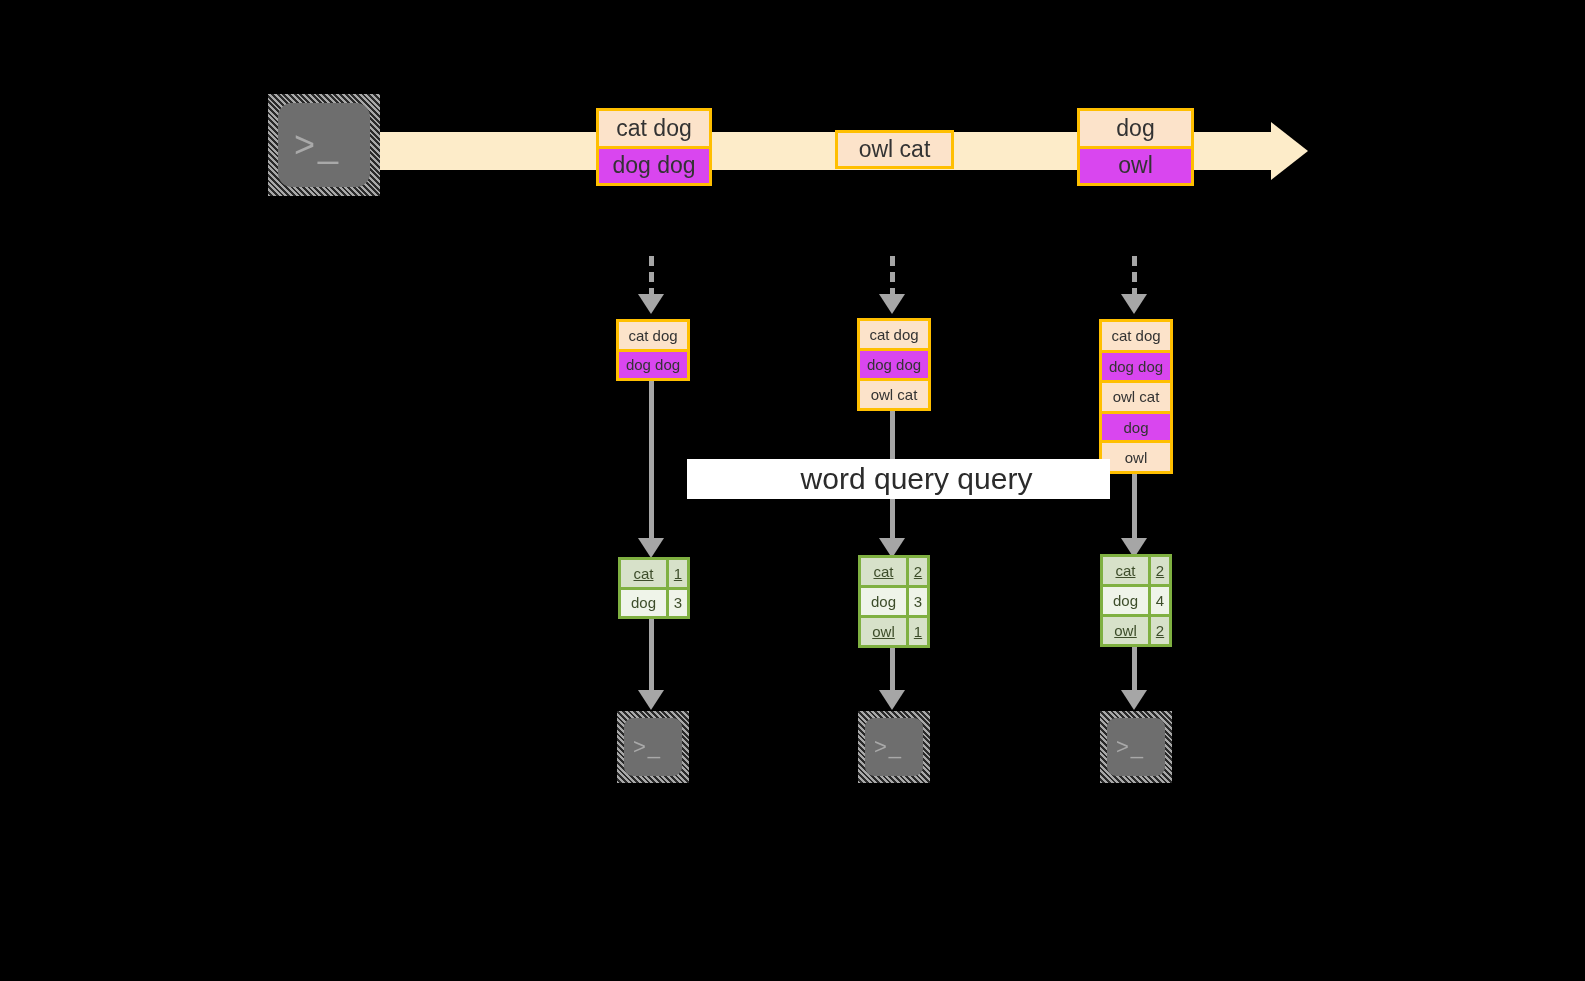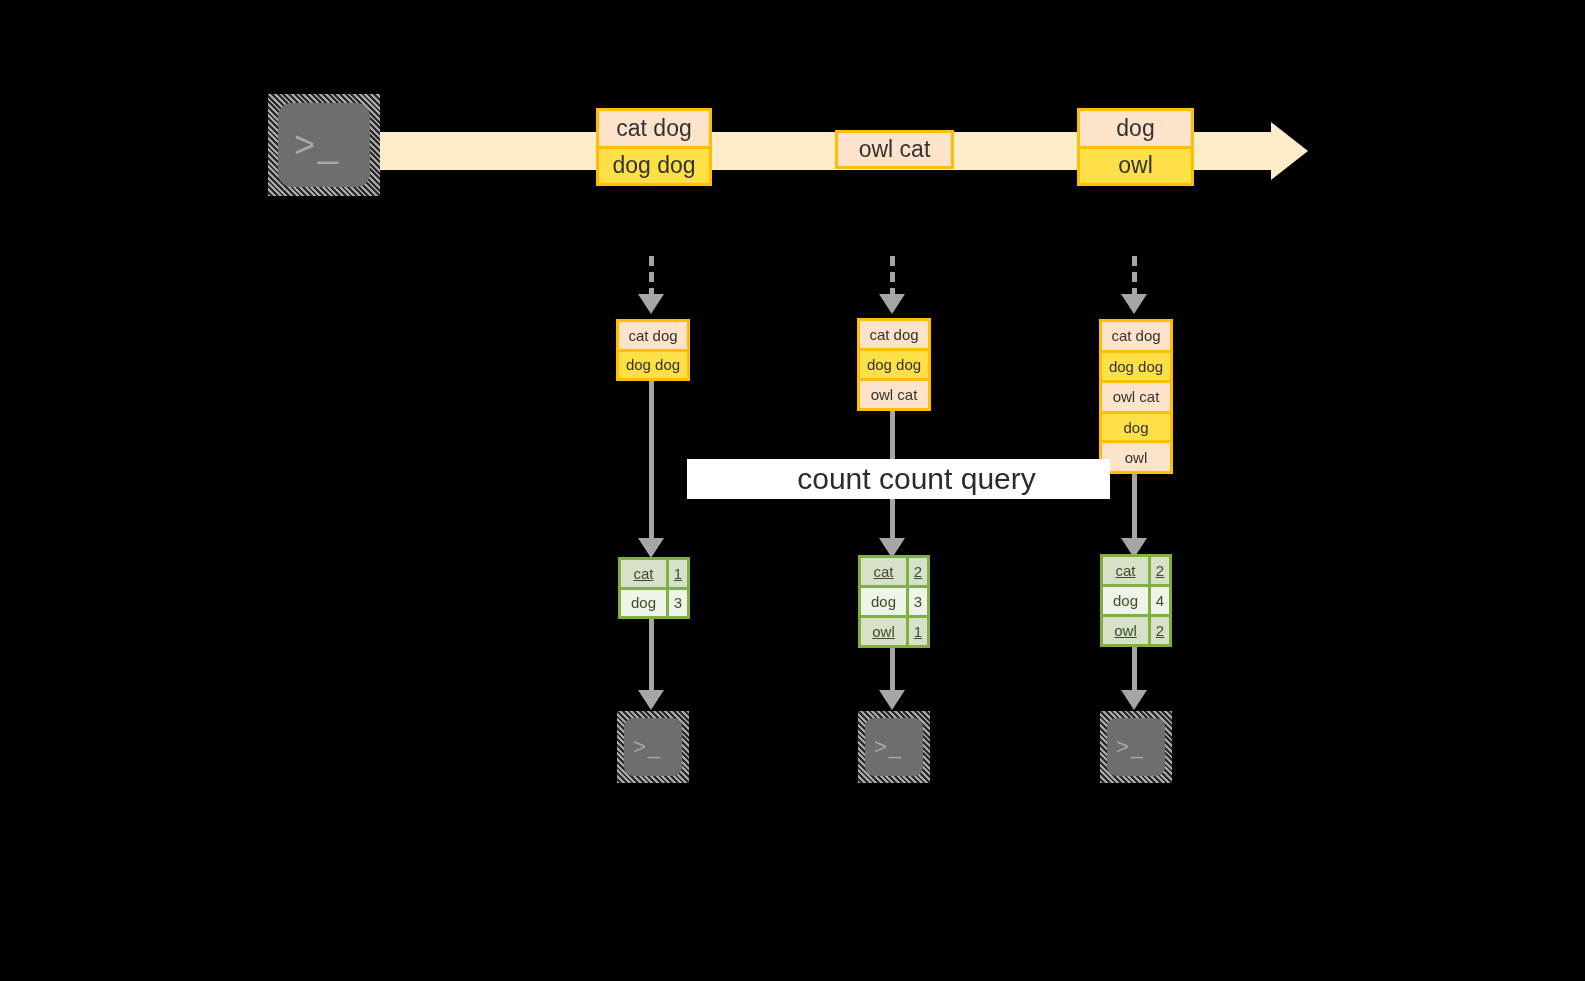--- a/index.html
+++ b/index.html
@@ -28,21 +28,21 @@
              border-bottom:29px solid transparent;
              border-left:37px solid #fdecc9;}
 
   
   .obox{position:absolute;box-sizing:border-box;
         border:3px solid #ffbf00;background:#fce3ca;
         display:flex;flex-direction:column;}
   .orow{box-sizing:border-box;display:flex;align-items:center;
         justify-content:center;color:#333333;white-space:nowrap;}
   .orow.dark{background:#fce3ca;}
-  .orow.light{background:#fde047;}
+  .orow.light{background:#d946ef;}
   .orow.sep{border-top:3px solid #ffbf00;}
 
   
   .gbox{position:absolute;box-sizing:border-box;
         border:3px solid #7fb041;display:flex;flex-direction:column;}
   .grow{box-sizing:border-box;display:flex;flex-direction:row;}
   .grow.sep{border-top:3px solid #7fb041;}
   .gcell{box-sizing:border-box;display:flex;align-items:center;
          justify-content:center;color:#3d4d2a;white-space:nowrap;}
   .gcell.k{}
@@ -193,16 +193,16 @@
   <div class="gline" style="left:1132px;top:647px;width:5px;height:46px;"></div>
   <div class="ghead" style="left:1121px;top:690px;"></div>
 
   <div class="term" style="left:1100px;top:711px;width:72px;height:72px;">
     <div class="term-inner" style="left:7px;top:7px;right:7px;bottom:7px;border-radius:9px;">
       <div class="term-glyph" style="font-size:22px;margin-left:9px;letter-spacing:2px;">&gt;_</div>
     </div>
   </div>
 
   <div class="qband" style="left:687px;top:459px;width:423px;height:40px;font-size:30px;">
-    <span style="display:block;padding-left:36px;">count count query</span>
+    <span style="display:block;padding-left:36px;">word query query</span>
   </div>
 
 </div>
 
 </body></html>

